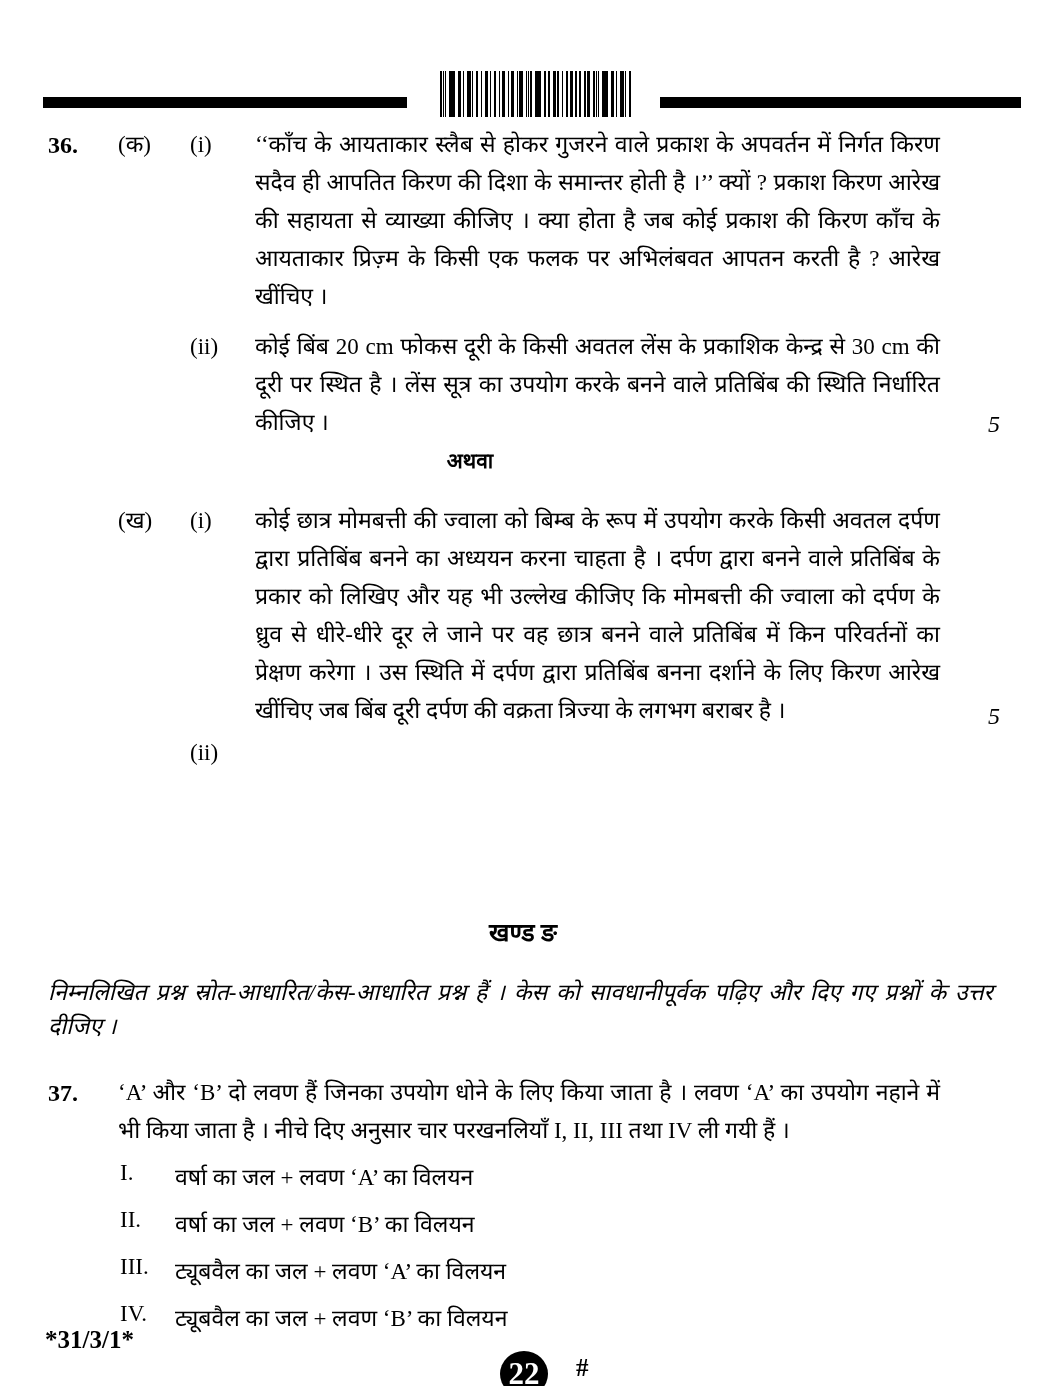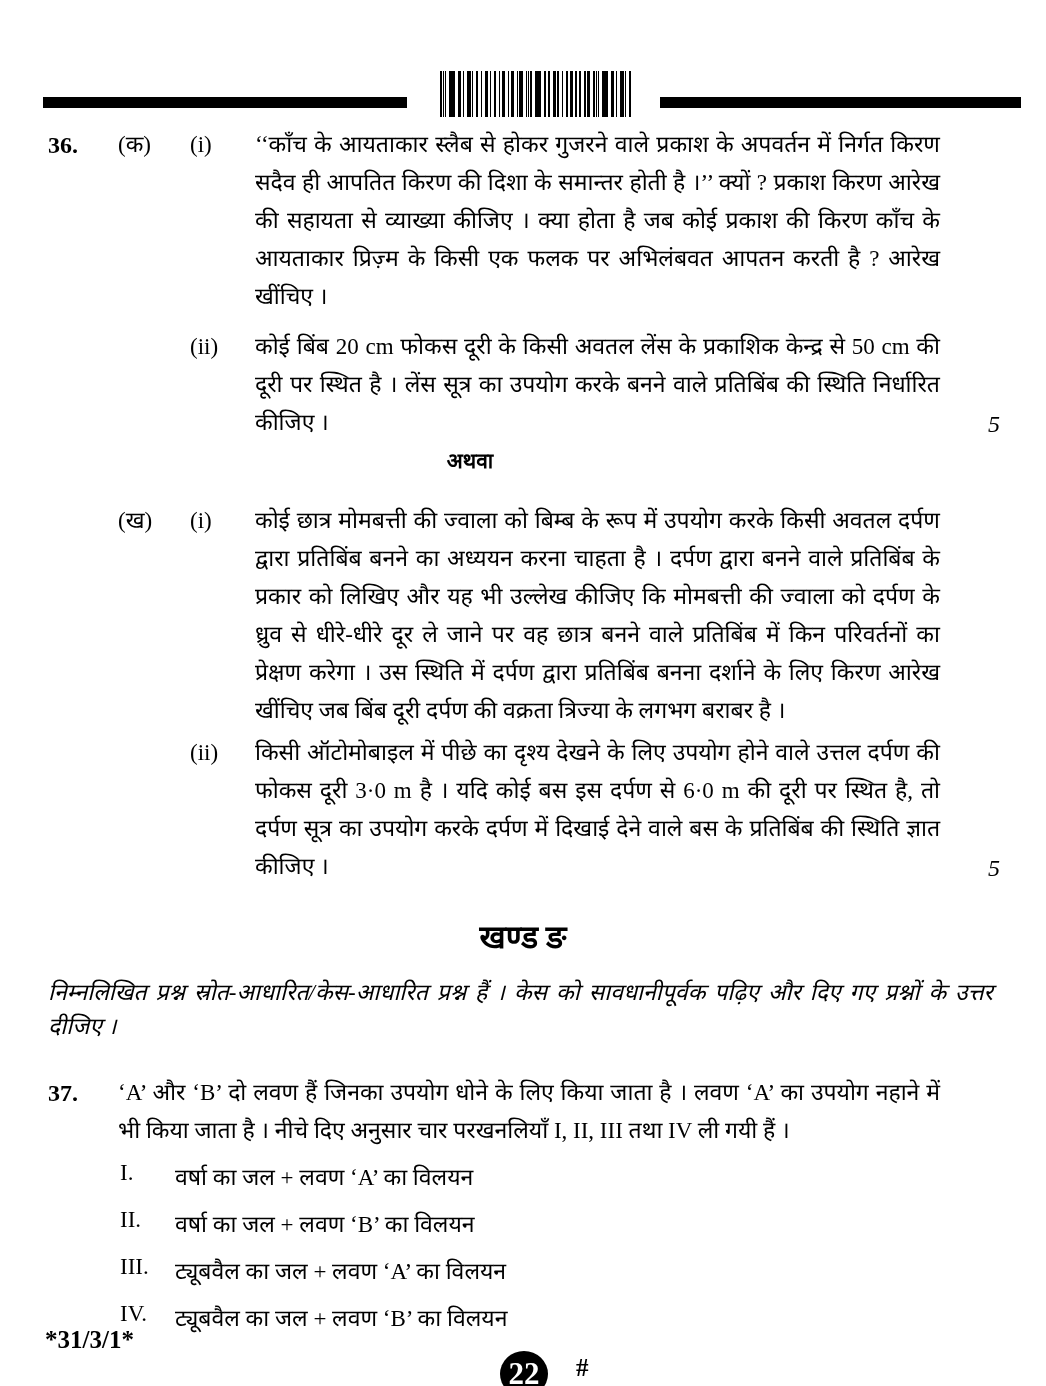--- a/index.html
+++ b/index.html
@@ -40,21 +40,21 @@
   .or-sep {
     position: absolute; top: 406px; left: 0; width: 940px;
     text-align: center; font-weight: bold; font-size: 21px;
   }
   .row-36b-i  { top: 462px; }
   .row-36b-ii { top: 694px; }
 
   
   .sec-head {
     position: absolute; top: 874px; left: 0; width: 1046px;
-    text-align: center; font-weight: bold; font-size: 32px;
+    text-align: center; font-weight: bold; font-size: 25px;
   }
   .instruction {
     position: absolute; top: 936px; left: 48px; width: 945px;
     font-style: italic; line-height: 34px; text-align: justify;
   }
 
   
   .row-37 { top: 1034px; }
   .q37text { margin-left: 118px; width: 822px; line-height: 38px; text-align: justify; }
   .tubes { position: absolute; top: 1112px; left: 0; width: 100%; }
@@ -83,35 +83,34 @@
 
   <div class="qrow row-36a-i">
     <span class="qnum">36.</span>
     <span class="plabel">(क)</span>
     <span class="slabel">(i)</span>
     <div class="qtext">‘‘काँच के आयताकार स्लैब से होकर गुजरने वाले प्रकाश के अपवर्तन में निर्गत किरण सदैव ही आपतित किरण की दिशा के समान्तर होती है ।’’ क्यों ? प्रकाश किरण आरेख की सहायता से व्याख्या कीजिए । क्या होता है जब कोई प्रकाश की किरण काँच के आयताकार प्रिज़्म के किसी एक फलक पर अभिलंबवत आपतन करती है ? आरेख खींचिए ।</div>
   </div>
 
   <div class="qrow row-36a-ii">
     <span class="slabel">(ii)</span>
-    <div class="qtext">कोई बिंब 20 cm फोकस दूरी के किसी अवतल लेंस के प्रकाशिक केन्द्र से 50 cm की दूरी पर स्थित है । लेंस सूत्र का उपयोग करके बनने वाले प्रतिबिंब की स्थिति निर्धारित कीजिए ।</div>
+    <div class="qtext">कोई बिंब 20 cm फोकस दूरी के किसी अवतल लेंस के प्रकाशिक केन्द्र से 30 cm की दूरी पर स्थित है । लेंस सूत्र का उपयोग करके बनने वाले प्रतिबिंब की स्थिति निर्धारित कीजिए ।</div>
     <span class="marks">5</span>
   </div>
 
   <div class="or-sep">अथवा</div>
 
   <div class="qrow row-36b-i">
     <span class="plabel">(ख)</span>
     <span class="slabel">(i)</span>
     <div class="qtext">कोई छात्र मोमबत्ती की ज्वाला को बिम्ब के रूप में उपयोग करके किसी अवतल दर्पण द्वारा प्रतिबिंब बनने का अध्ययन करना चाहता है । दर्पण द्वारा बनने वाले प्रतिबिंब के प्रकार को लिखिए और यह भी उल्लेख कीजिए कि मोमबत्ती की ज्वाला को दर्पण के ध्रुव से धीरे-धीरे दूर ले जाने पर वह छात्र बनने वाले प्रतिबिंब में किन परिवर्तनों का प्रेक्षण करेगा । उस स्थिति में दर्पण द्वारा प्रतिबिंब बनना दर्शाने के लिए किरण आरेख खींचिए जब बिंब दूरी दर्पण की वक्रता त्रिज्या के लगभग बराबर है ।</div>
   </div>
 
   <div class="qrow row-36b-ii">
     <span class="slabel">(ii)</span>
-    <div class="qtext">किसी ऑटोमोबाइल में पीछे का दृश्य देखने के लिए उपयोग होने वाले उत्तल दर्पण की फोकस दूरी 3·0 m है । यदि कोई बस इस दर्पण से 6·0 m की दूरी पर स्थित है, तो दर्पण सूत्र का उपयोग करके दर्पण में दिखाई देने वाले बस के प्रतिबिंब की स्थिति ज्ञात कीजिए ।</div>
     <span class="marks">5</span>
   </div>
 
   <div class="sec-head">खण्ड ङ</div>
   <div class="instruction">निम्नलिखित प्रश्न स्रोत-आधारित/केस-आधारित प्रश्न हैं । केस को सावधानीपूर्वक पढ़िए और दिए गए प्रश्नों के उत्तर दीजिए ।</div>
 
   <div class="qrow row-37">
     <span class="qnum">37.</span>
     <div class="q37text">‘A’ और ‘B’ दो लवण हैं जिनका उपयोग धोने के लिए किया जाता है । लवण ‘A’ का उपयोग नहाने में भी किया जाता है । नीचे दिए अनुसार चार परखनलियाँ I, II, III तथा IV ली गयी हैं ।</div>
   </div>

